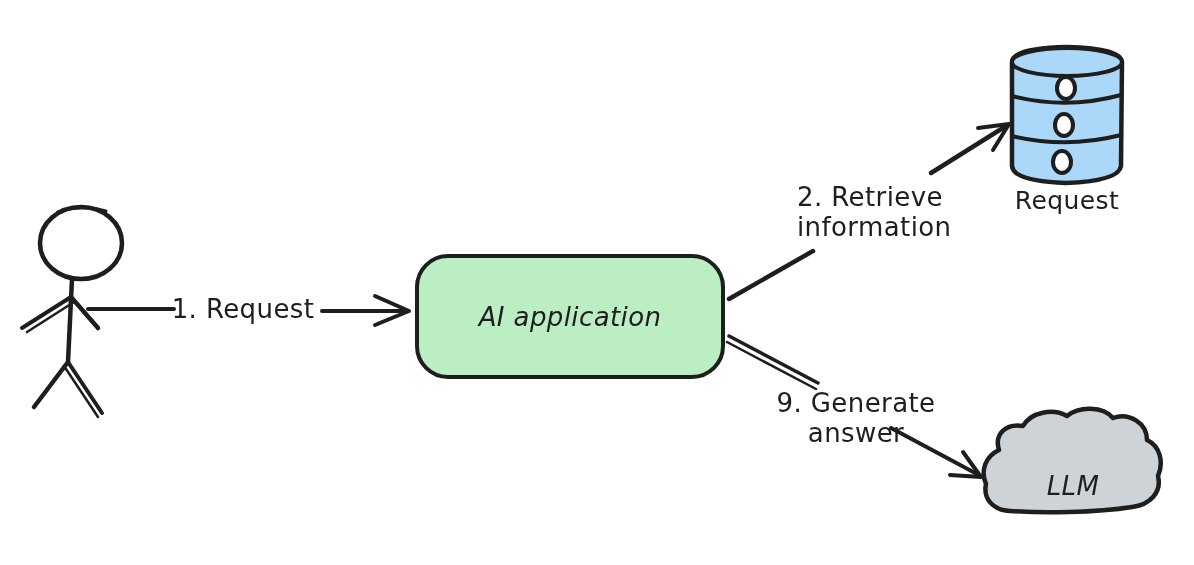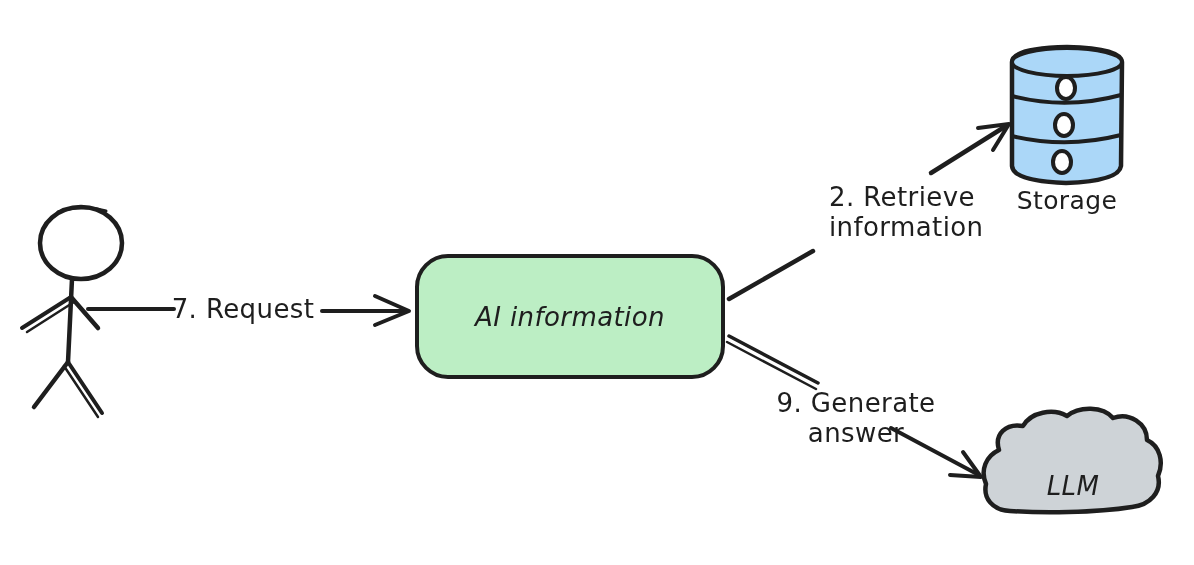--- a/index.html
+++ b/index.html
@@ -85,26 +85,26 @@
                C 994,434 1006,423 1023,426
                C 1031,412 1053,408 1067,416
                C 1079,406 1103,406 1113,418
                C 1129,412 1147,423 1147,440
                C 1160,446 1164,462 1158,476
                C 1162,492 1150,505 1132,507
                C 1095,513 1040,513 1010,511 Z" stroke="#1e1e1e" stroke-width="4.5" stroke-linejoin="round" fill="#ced3d7"></path>
     </g>
   </svg>
 
-  <div class="label center" style="left:168px; top:294px; width:150px;">7. Request</div>
+  <div class="label center" style="left:168px; top:294px; width:150px;">1. Request</div>
 
-  <div class="label" style="left:797px; top:182px; width:160px;margin-left:32px;">2. Retrieve
+  <div class="label" style="left:797px; top:182px; width:160px;">2. Retrieve
 information</div>
 
   <div class="label center" style="left:728px; top:388px; width:256px;">9. Generate answer</div>
 
-  <div class="label center node-label slant" style="left:417px; top:256px; width:306px; height:121px;">AI information</div>
+  <div class="label center node-label slant" style="left:417px; top:256px; width:306px; height:121px;">AI application</div>
 
-  <div class="label center" style="left:1008px; top:186px; width:118px; font-size:25px;">Storage</div>
+  <div class="label center" style="left:1008px; top:186px; width:118px; font-size:25px;">Request</div>
 
   <div class="label center slant" style="left:1021px; top:471px; width:104px; font-size:26px;">LLM</div>
 
 </div>
 
 </body></html>

